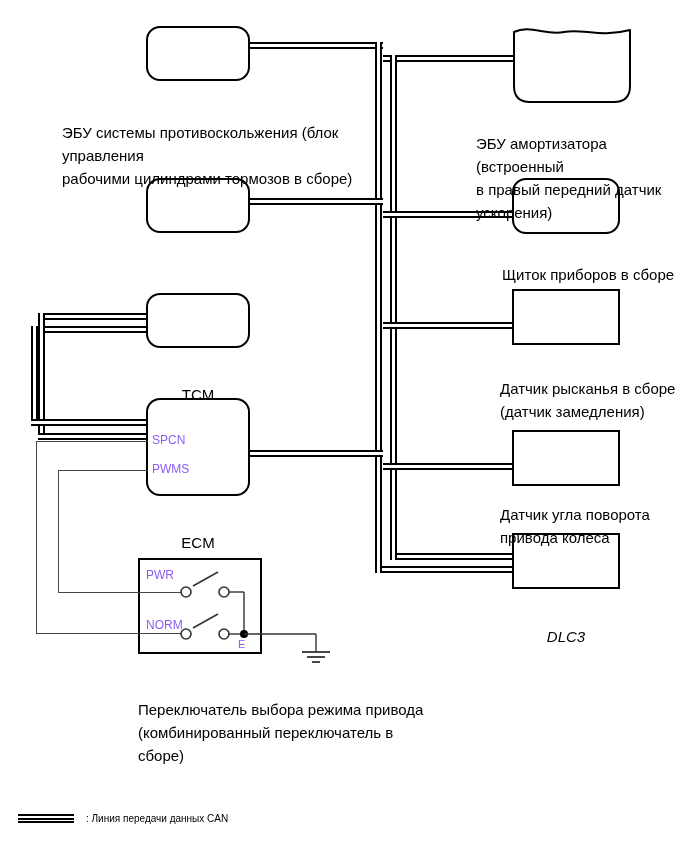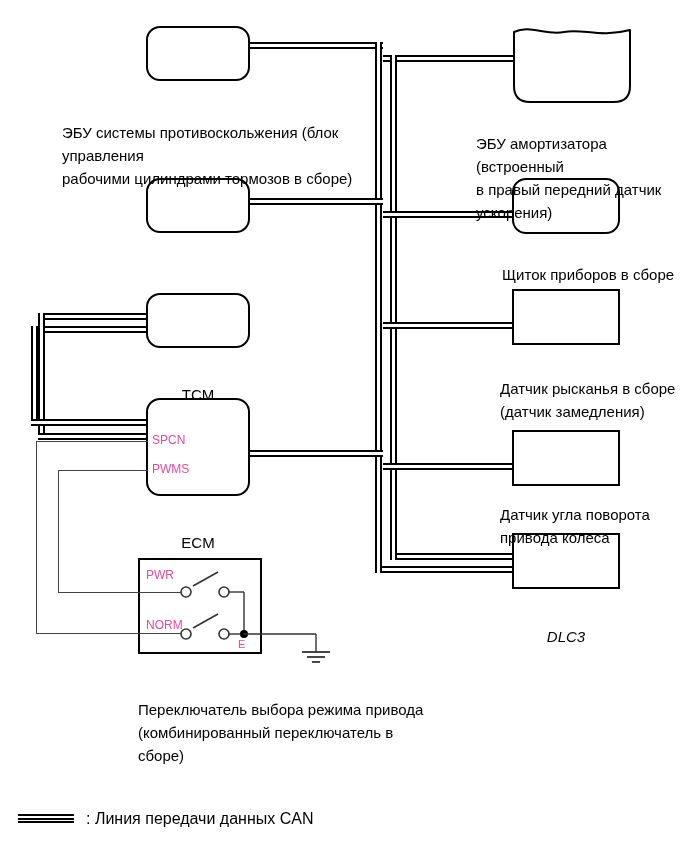--- a/index.html
+++ b/index.html
@@ -37,21 +37,21 @@
     color: #000;
     white-space: pre-line;
     margin-top: 33px;
   }
   .label.center { text-align: center; }
 
   .term-label {
     position: absolute;
     font-size: 12px;
     line-height: 14px;
-    color: #ec4899;
+    color: #8b5cf6;
     white-space: nowrap;
   }
 
   
   .bus {
     position: absolute;
     background: #000;
   }
   .bus.h {
     height: 7px;
@@ -100,21 +100,21 @@
     height: 1.5px; background: #fff;
   }
   .legend-line::after {
     content: "";
     position: absolute;
     left: 0; right: 0; bottom: 2px;
     height: 1.5px; background: #fff;
   }
   .legend-text {
     position: absolute;
-    font-size: 16px;
+    font-size: 10px;
     line-height: 14px;
     white-space: nowrap;
   }
   .footnote {
     position: absolute;
     font-size: 11.5px;
     line-height: 15px;
     white-space: pre-line;
   }
 </style>

